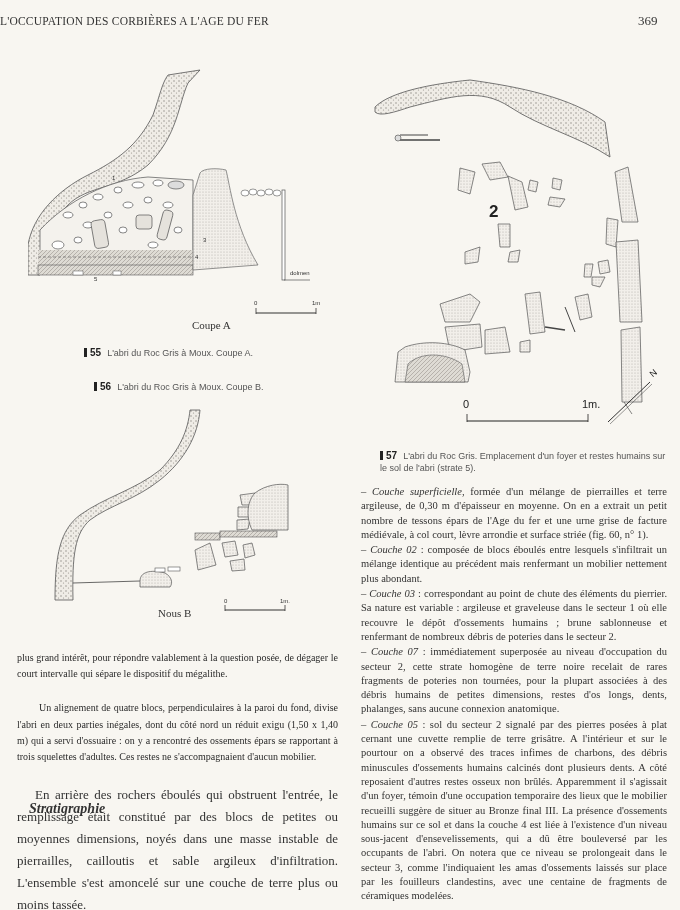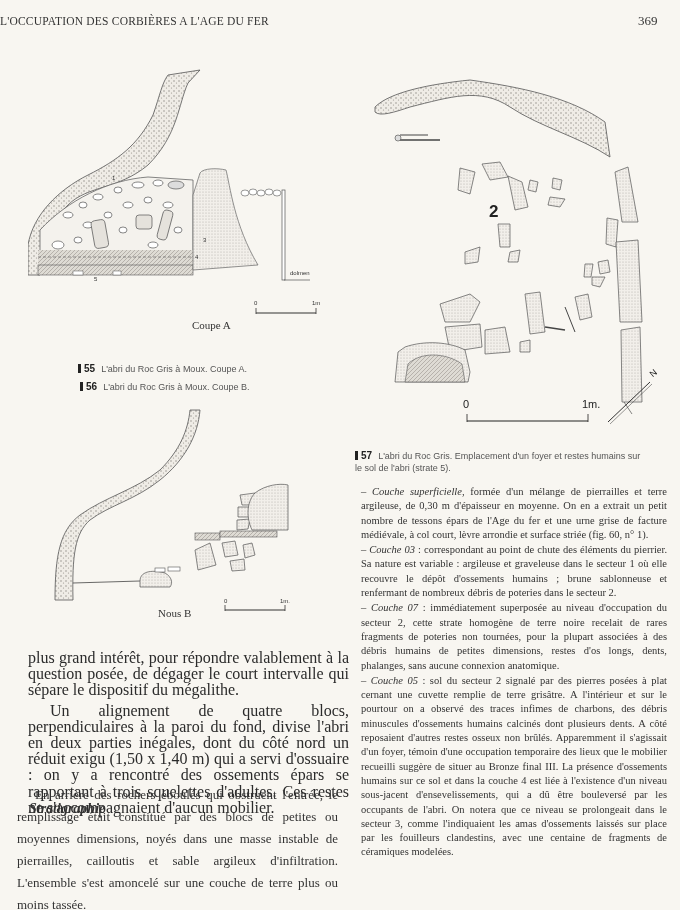--- a/index.html
+++ b/index.html
@@ -23,25 +23,25 @@
       font-size: 9px; color: #555; line-height: 12px;
     }
     .caption .num { font-weight: bold; color: #222; font-size: 10px; margin-right: 6px; }
     .caption .bar { display: inline-block; width: 3px; height: 9px; background: #222; margin-right: 3px; vertical-align: -1px; }
     .coupe-label {
       position: absolute; font-family: Liberation Serif, serif; font-size: 11px; color: #333;
     }
     .scale-label { position: absolute; font-family: "Liberation Sans", sans-serif; font-size: 6px; color: #333; }
     .scale-label-big { position: absolute; font-family: "Liberation Sans", sans-serif; font-size: 11px; color: #222; }
     .body-left {
-      position: absolute; left: 28px; top: 650px; width: 321px;
-      font-size: 16px; line-height: 16.2px; text-align: justify; color: #2b2b2b;
+      position: absolute; left: 17px; top: 650px; width: 321px;
+      font-size: 10px; line-height: 16.2px; text-align: justify; color: #2b2b2b;
     }
     .body-left p { margin: 0; }
-    .body-left p.indent { text-indent: 22px; margin-top: 4px; }
+    .body-left p.indent { text-indent: 22px; margin-top: 18px; }
     .strat-heading {
       position: absolute; left: 17px; top: 801px; font-size: 14px; font-style: italic; font-weight: bold; color: #333; margin-left: 12px;
     }
     .body-strat {
       position: absolute; left: 17px; top: 784px; width: 321px;
       font-size: 13px; line-height: 22px; text-align: justify; color: #333;
     }
     .body-strat p { margin: 0; text-indent: 18px; }
     .body-right {
       position: absolute; left: 361px; top: 485px; width: 306px;
@@ -128,24 +128,24 @@
   <span class="scale-label" style="left:84px; top:110px;">1</span>
   <span class="scale-label" style="left:175px; top:172px;">3</span>
   <span class="scale-label" style="left:167px; top:189px;">4</span>
   <span class="scale-label" style="left:66px; top:211px;">5</span>
   <span class="scale-label" style="left:262px; top:205px;">dolmen</span>
   <span class="scale-label" style="left:226px; top:235px;">0</span>
   <span class="scale-label" style="left:284px; top:235px;">1m</span>
 </div>
 <div class="coupe-label" style="left:192px; top:319px;">Coupe A</div>
 
-<div class="caption" style="left:78px; top:347px;margin-top:16px;">
+<div class="caption" style="left:84px; top:347px;">
   <span class="bar"></span><span class="num">55</span><span>L'abri du Roc Gris à Moux. Coupe A.</span>
 </div>
-<div class="caption" style="left:80px; top:381px;">
+<div class="caption" style="left:94px; top:381px;">
   <span class="bar"></span><span class="num">56</span><span>L'abri du Roc Gris à Moux. Coupe B.</span>
 </div>
 
 <div class="figure" style="left:40px; top:405px;">
   <svg width="270" height="210">
     <path d="M150,5 L160,5 C158,30 145,55 120,75 C95,95 70,100 50,115 C35,128 32,150 33,195 L15,195 C15,150 20,125 40,110 C65,92 95,85 120,65 C140,45 148,25 150,5 Z" fill="url(#stip)" stroke="#555" stroke-width="0.8"></path>
     <line x1="33" y1="178" x2="100" y2="176" stroke="#444" stroke-width="0.8"></line>
     <path d="M100,176 C100,165 115,165 125,168 C132,172 133,178 130,182 L100,182 Z" fill="url(#fine)" stroke="#555" stroke-width="0.7"></path>
     <rect x="115" y="163" width="10" height="4" fill="#fff" stroke="#555" stroke-width="0.6"></rect>
     <rect x="128" y="162" width="12" height="4" fill="#fff" stroke="#555" stroke-width="0.6"></rect>
@@ -213,33 +213,34 @@
     <line x1="238" y1="350" x2="280" y2="310" stroke="#333" stroke-width="1"></line>
     <line x1="240" y1="352" x2="282" y2="312" stroke="#333" stroke-width="0.5"></line>
     <line x1="254" y1="330" x2="262" y2="342" stroke="#333" stroke-width="0.6"></line>
   </svg>
   <span class="scale-label-big" style="left:93px; top:326px;">0</span>
   <span class="scale-label-big" style="left:212px; top:326px;">1m.</span>
   <span class="scale-label-big" style="left:280px; top:296px; font-size:9px; transform:rotate(-40deg);">N</span>
   <span class="scale-label-big" style="left:119px; top:130px; font-size:17px; font-weight:bold;">2</span>
 </div>
 
-<div class="caption" style="left:355px; top:450px; width:290px;">
+<div class="caption" style="left:380px; top:450px; width:290px;">
   <span class="bar"></span><span class="num">57</span><span>L'abri du Roc Gris. Emplacement d'un foyer et restes humains sur le sol de l'abri (strate 5).</span>
 </div>
 
 <div class="body-left">
   <p>plus grand intérêt, pour répondre valablement à la question posée, de dégager le court intervalle qui sépare le dispositif du mégalithe.</p>
   <p class="indent">Un alignement de quatre blocs, perpendiculaires à la paroi du fond, divise l'abri en deux parties inégales, dont du côté nord un réduit exigu (1,50 x 1,40 m) qui a servi d'ossuaire : on y a rencontré des ossements épars se rapportant à trois squelettes d'adultes. Ces restes ne s'accompagnaient d'aucun mobilier.</p>
 </div>
 <div class="strat-heading">Stratigraphie</div>
 <div class="body-strat">
   <p>En arrière des rochers éboulés qui obstruent l'entrée, le remplissage était constitué par des blocs de petites ou moyennes dimensions, noyés dans une masse instable de pierrailles, cailloutis et sable argileux d'infiltration. L'ensemble s'est amoncelé sur une couche de terre plus ou moins tassée.</p>
 </div>
 
 <div class="body-right">
   <div id="layers">
       <p>– <em>Couche superficielle</em><span>, formée d'un mélange de pierrailles et terre argileuse, de 0,30 m d'épaisseur en moyenne. On en a extrait un petit nombre de tessons épars de l'Age du fer et une urne grise de facture médiévale, à col court, lèvre arrondie et surface striée (fig. 60, n° 1).</span></p>
+      <p>– <em>Couche 02</em><span> : composée de blocs éboulés entre lesquels s'infiltrait un mélange identique au précédent mais renfermant un mobilier nettement plus abondant.</span></p>
       <p>– <em>Couche 03</em><span> : correspondant au point de chute des éléments du pierrier. Sa nature est variable : argileuse et graveleuse dans le secteur 1 où elle recouvre le dépôt d'ossements humains ; brune sablonneuse et renfermant de nombreux débris de poteries dans le secteur 2.</span></p>
       <p>– <em>Couche 07</em><span> : immédiatement superposée au niveau d'occupation du secteur 2, cette strate homogène de terre noire recelait de rares fragments de poteries non tournées, pour la plupart associées à des débris humains de petites dimensions, restes d'os longs, dents, phalanges, sans aucune connexion anatomique.</span></p>
       <p>– <em>Couche 05</em><span> : sol du secteur 2 signalé par des pierres posées à plat cernant une cuvette remplie de terre grisâtre. A l'intérieur et sur le pourtour on a observé des traces infimes de charbons, des débris minuscules d'ossements humains calcinés dont plusieurs dents. A côté reposaient d'autres restes osseux non brûlés. Apparemment il s'agissait d'un foyer, témoin d'une occupation temporaire des lieux que le mobilier recueilli suggère de situer au Bronze final III. La présence d'ossements humains sur ce sol et dans la couche 4 est liée à l'existence d'un niveau sous-jacent d'ensevelissements, qui a dû être bouleversé par les occupants de l'abri. On notera que ce niveau se prolongeait dans le secteur 3, comme l'indiquaient les amas d'ossements laissés sur place par les fouilleurs clandestins, avec une centaine de fragments de céramiques modelées.</span></p>
     </div>
 </div>
 
 </body></html>

